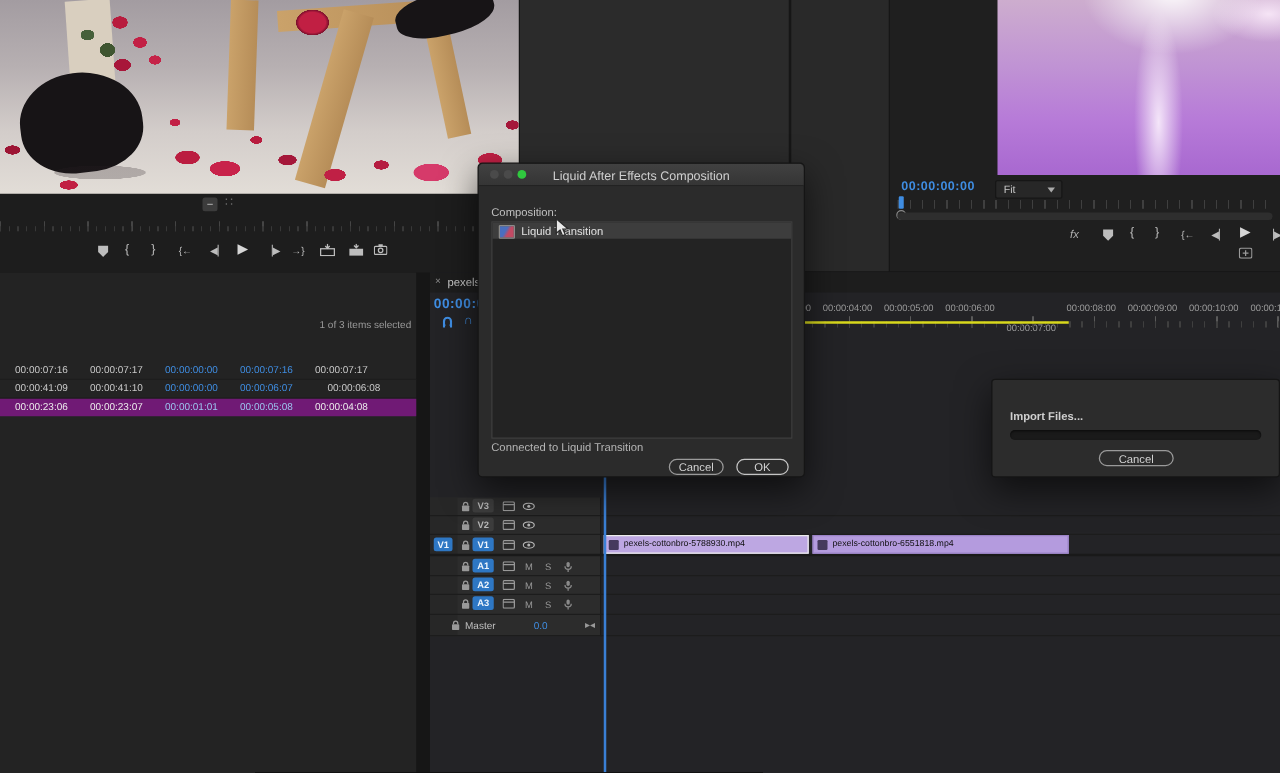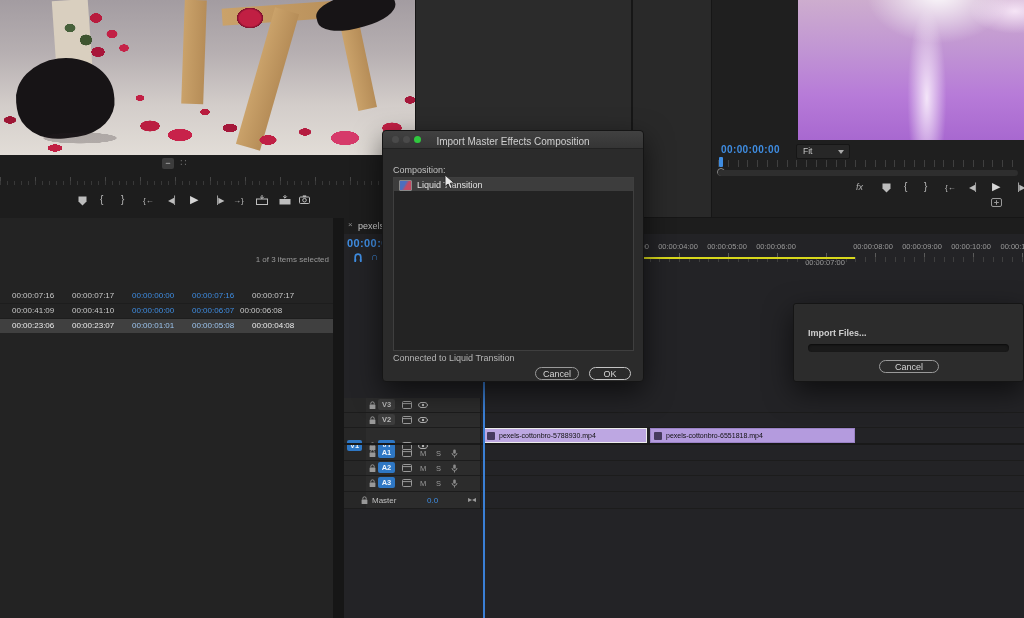--- a/index.html
+++ b/index.html
@@ -172,23 +172,23 @@
       <span class="p cell nw" style="left:72px;top:2px;">00:00:07:17</span>
       <span class="p cell blue nw" style="left:132px;top:2px;">00:00:00:00</span>
       <span class="p cell blue nw" style="left:192px;top:2px;">00:00:07:16</span>
       <span class="p cell nw" style="left:252px;top:2px;">00:00:07:17</span>
     </div>
     <div class="p" style="left:0;top:86px;width:333px;height:14px;border-bottom:1px solid #1d1d1d;">
       <span class="p cell nw" style="left:12px;top:2px;">00:00:41:09</span>
       <span class="p cell nw" style="left:72px;top:2px;">00:00:41:10</span>
       <span class="p cell blue nw" style="left:132px;top:2px;">00:00:00:00</span>
       <span class="p cell blue nw" style="left:192px;top:2px;">00:00:06:07</span>
-      <span class="p cell nw" style="left:240px;top:2px;">00:00:06:08</span>
-    </div>
-    <div class="p row-sel" style="left:0;top:101px;width:333px;height:14px;background:#404040;">
+      <span class="p cell nw" style="left:262px;top:2px;">00:00:06:08</span>
+    </div>
+    <div class="p row-sel" style="left:0;top:101px;width:333px;height:14px;background:#701a75;">
       <span class="p cell nw" style="left:12px;top:2px;">00:00:23:06</span>
       <span class="p cell nw" style="left:72px;top:2px;">00:00:23:07</span>
       <span class="p cell blue nw" style="left:132px;top:2px;">00:00:01:01</span>
       <span class="p cell blue nw" style="left:192px;top:2px;">00:00:05:08</span>
       <span class="p cell nw" style="left:252px;top:2px;">00:00:04:08</span>
     </div>
   </div>
 
   <div class="panel" style="left:344px;top:218px;width:680px;height:400px;background:#232326;overflow:hidden;">
 
@@ -261,21 +261,21 @@
           </svg>
         </span>
       <span class="p" style="left:74px;top:4px;">
           <svg width="10" height="6">
             <ellipse cx="5" cy="3" rx="4.4" ry="2.6" fill="none" stroke="#b5b5b5"></ellipse>
             <circle cx="5" cy="3" r="1.2" fill="#b5b5b5"></circle>
           </svg>
         </span>
     </div>
 
-    <div class="p" style="left:0;top:210px;width:136px;height:15px;margin-top:10px;">
+    <div class="p" style="left:0;top:210px;width:136px;height:15px;">
       <span class="badge on" style="left:3px;top:2px;width:15px;">V1</span>
       <span class="p" style="left:25px;top:4px;">
           <svg width="7" height="9">
             <path d="M1.8 3.4 V2.5 a1.7 1.7 0 0 1 3.4 0 V3.4" stroke="#999" fill="none"></path>
             <rect x="0.6" y="3.4" width="5.8" height="4.6" rx="0.6" fill="#999"></rect>
           </svg>
         </span>
       <span class="badge on" style="left:34px;top:2px;">V1</span>
       <span class="p" style="left:58px;top:4px;">
           <svg width="10" height="8">
@@ -399,21 +399,21 @@
     <span class="p nw" style="left:14px;top:24px;font-size:9px;font-weight:bold;color:#cfcfcf;">Import Files...</span>
     <div class="p" style="left:14px;top:40px;width:201px;height:8px;background:#1a1a1a;border-radius:4px;box-shadow:inset 0 1px 2px rgba(0,0,0,.6);"></div>
     <button class="pill" style="left:85px;top:56px;width:60px;height:13px;border-radius:7px;">Cancel</button>
   </div>
 
   <div class="dlg" style="left:382px;top:130px;width:260px;height:250px;z-index:40;">
     <div class="p" style="left:0;top:0;width:260px;height:17px;background:linear-gradient(#414141,#353535);border-bottom:1px solid #222;border-radius:4px 4px 0 0;text-align:center;">
       <span class="light" style="left:9px;background:#4a4a4a;"></span>
       <span class="light" style="left:20px;background:#4a4a4a;"></span>
       <span class="light" style="left:31px;background:#30c93f;"></span>
-      <span style="font-size:10px;color:#cfcfcf;line-height:17px;">Import Master Effects Composition</span>
+      <span style="font-size:10px;color:#cfcfcf;line-height:17px;">Liquid After Effects Composition</span>
     </div>
     <span class="p nw" style="left:10px;top:34px;font-size:9px;color:#c0c0c0;">Composition:</span>
     <div class="p" style="left:10px;top:46px;width:239px;height:172px;background:#232323;border:1px solid #3f3f3f;">
       <div class="p" style="left:0;top:0;width:239px;height:13px;background:#3d3d3d;">
         <span class="p" style="left:5px;top:2px;width:11px;height:9px;border:1px solid #8a8a8a;border-radius:1px;background:linear-gradient(120deg,#4a6fbf 40%,#c24a64 60%);"></span>
         <span class="p nw" style="left:23px;top:2px;font-size:9px;color:#e0e0e0;">Liquid Transition</span>
       </div>
     </div>
     <span class="p nw" style="left:10px;top:222px;font-size:9px;color:#b5b5b5;">Connected to Liquid Transition</span>
     <button class="pill" style="left:152px;top:236px;width:44px;height:13px;">Cancel</button>

